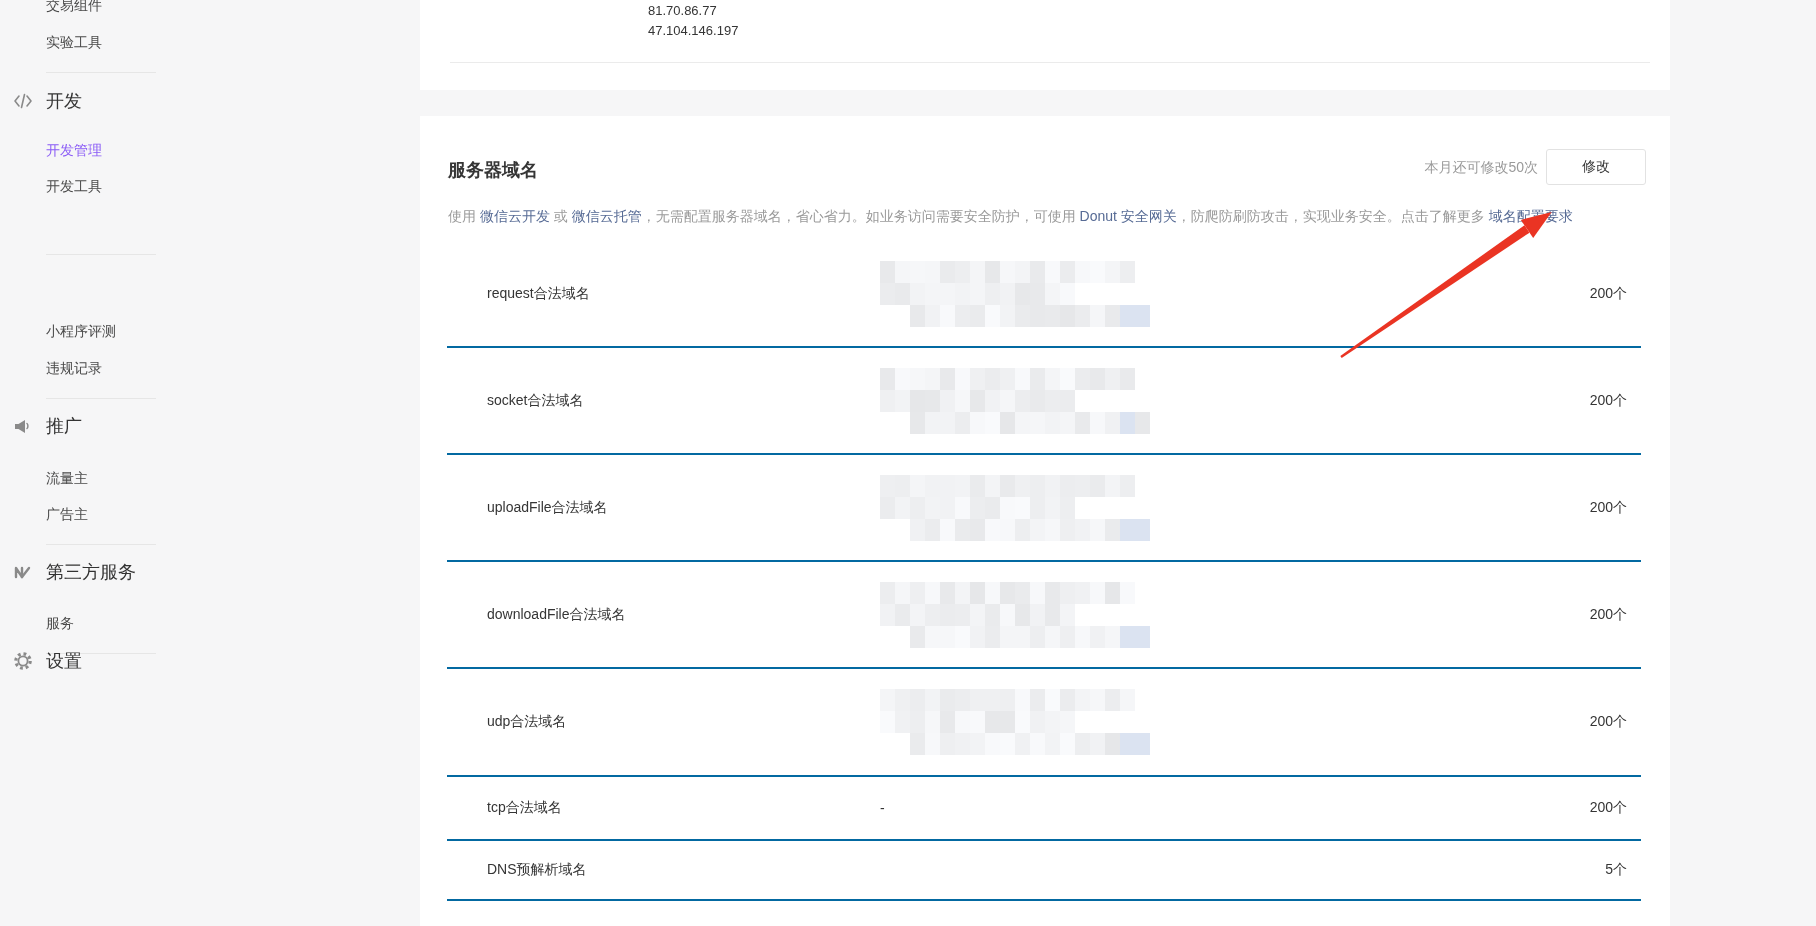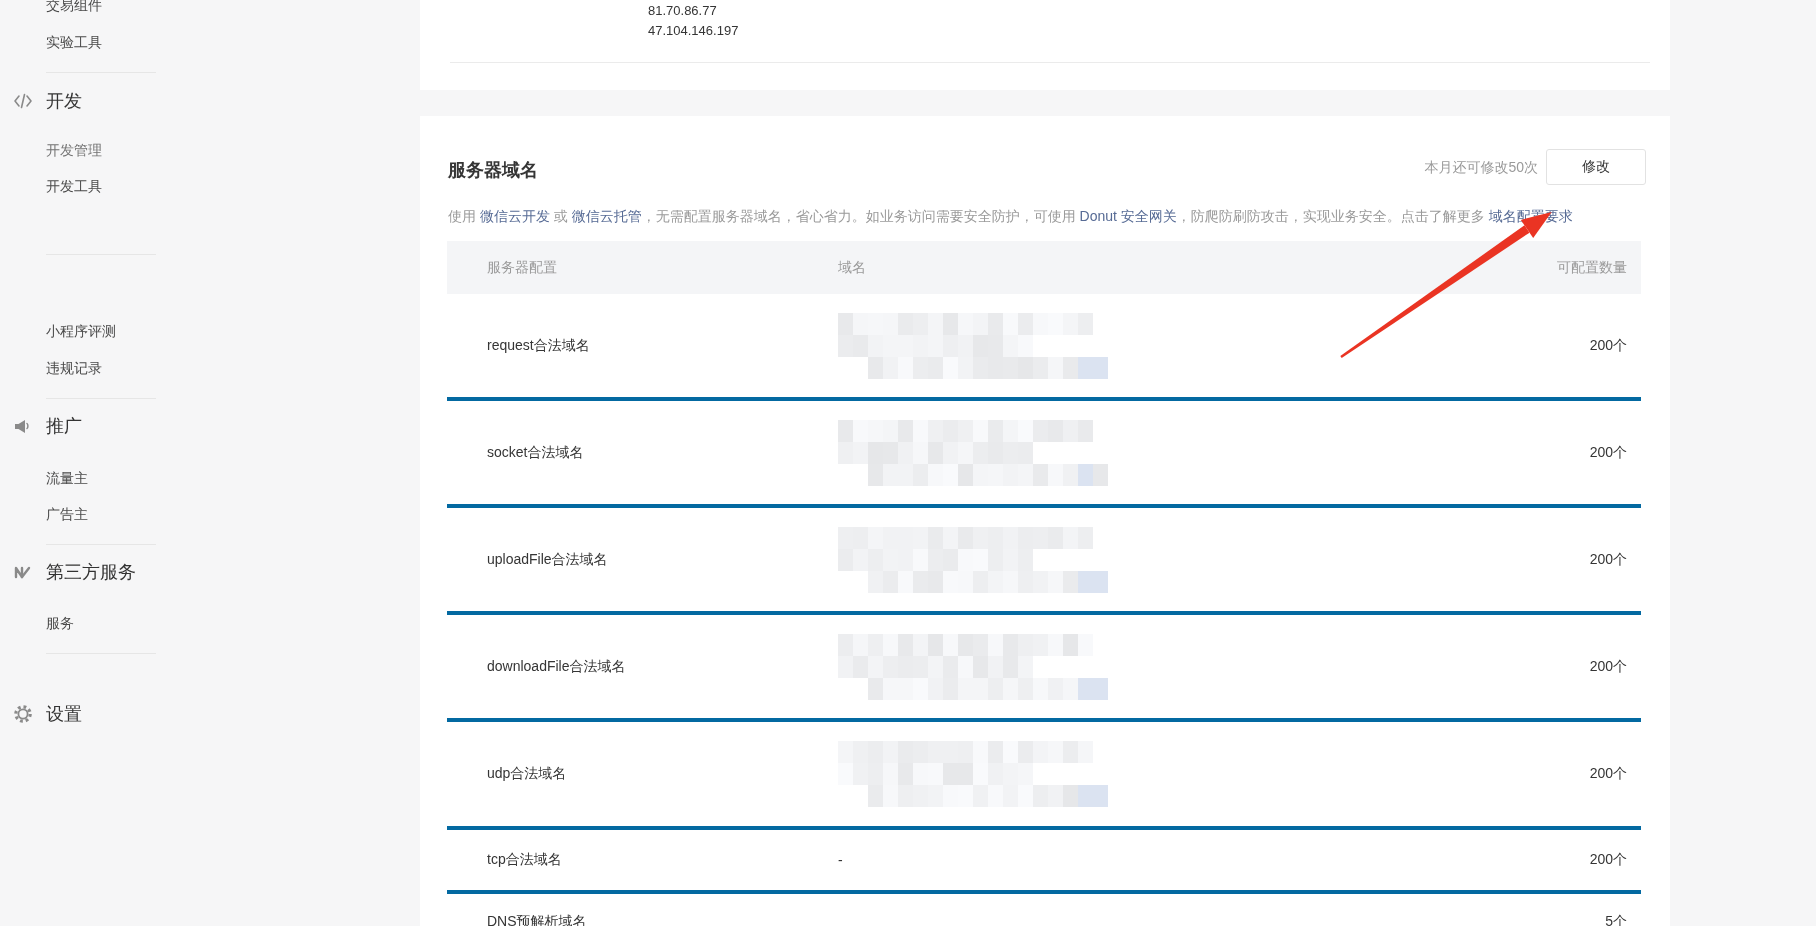--- a/index.html
+++ b/index.html
@@ -5,21 +5,21 @@
   * { margin:0; padding:0; box-sizing:border-box; }
   html,body { width:1816px; height:926px; overflow:hidden;
     font-family:"Liberation Sans","DejaVu Sans",sans-serif;
     background:#f6f6f7; color:#353535; }
 
   
   .sidebar { position:absolute; left:0; top:0; width:300px; height:926px; }
   .side-row { position:absolute; left:0; width:100%; height:24px; display:flex; align-items:center; cursor:pointer; }
   .side-row .lbl { position:absolute; left:46px; font-size:14px; color:#4a4a4a; white-space:nowrap; }
   .side-row.group .lbl { font-size:18px; color:#333; }
-  .side-row.active .lbl { color:#737373; }
+  .side-row.active .lbl { color:#8b5cf6; }
   .side-icon { position:absolute; left:12px; width:22px; height:22px; color:#8a8a8a; }
   .side-div { position:absolute; left:46px; width:110px; height:1px; background:#e6e6e6; }
 
   
   .card { position:absolute; left:420px; width:1250px; background:#fff; }
   .card-top { top:0; height:90px; }
   .ip-line { position:absolute; left:228px; font-size:13px; color:#353535; line-height:18px; }
   .card-top .inner-div { position:absolute; left:30px; width:1200px; top:62px; height:1px; background:#ebebeb; }
 
   .card-main { top:116px; height:810px; overflow:hidden; }
@@ -28,21 +28,21 @@
   .modify-btn { position:absolute; right:24px; top:33px; width:100px; height:36px; background:#fff;
     border:1px solid #e2e2e2; border-radius:3px; font-size:14px; color:#353535; cursor:pointer;
     font-family:inherit; }
   .desc { position:absolute; left:28px; top:92px; font-size:14px; color:#9a9a9a; white-space:nowrap; }
   .desc a { color:#576b95; text-decoration:none; cursor:pointer; }
 
   
   .dom-table { position:absolute; left:27px; top:125px; width:1194px; }
   .t-header { height:53px; background:#f4f5f7; display:flex; align-items:center; font-size:14px; color:#9a9a9a; }
   .t-row { position:relative; display:flex; align-items:center; font-size:14px; color:#353535;
-    border-bottom:4px solid #0369a1; }
+    border-bottom:2px solid #0369a1;gap:42px; }
   .c1 { width:391px; padding-left:40px; }
   .c2 { flex:1; }
   .c3 { width:180px; text-align:right; padding-right:14px; }
 
   
   .mosaic { width:270px; }
   .mz-line { display:flex; height:22px; }
   .mz-cell { width:15px; height:22px; flex:none; }
 
   
@@ -112,21 +112,21 @@
           <path d="M10 16l7-9"></path>
       </svg>
     </span>
     <span class="lbl">第三方服务</span>
   </div>
   <div class="side-row" style="top:612px">
     <span class="lbl">服务</span>
   </div>
   <div class="side-div" style="top:653px"></div>
 
-  <div class="side-row group" style="top:702px">
+  <div class="side-row group" style="top:649px">
     <span class="side-icon">
       <svg viewBox="0 0 22 22" width="22" height="22" fill="none" stroke="currentColor">
         <circle cx="11" cy="11" r="7.2" stroke-width="3.2" stroke-dasharray="2.8 2.9"></circle>
         <circle cx="11" cy="11" r="4.6" stroke-width="1.8"></circle>
       </svg>
     </span>
     <span class="lbl">设置</span>
   </div>
 </nav>
 
@@ -137,25 +137,20 @@
 </section>
 
 <section class="card card-main">
   <h2 class="panel-title">服务器域名</h2>
   <span class="quota-note">本月还可修改50次</span>
   <button class="modify-btn">修改</button>
 
   <div class="desc"><span>使用 </span><a>微信云开发</a><span> 或 </span><a>微信云托管</a><span>，无需配置服务器域名，省心省力。如业务访问需要安全防护，可使用 </span><a>Donut 安全网关</a><span>，防爬防刷防攻击，实现业务安全。点击了解更多 </span><a>域名配置要求</a></div>
 
   <div class="dom-table">
-    <div class="t-header">
-      <div class="c1">服务器配置</div>
-      <div class="c2">域名</div>
-      <div class="c3">可配置数量</div>
-    </div>
 
     <div class="t-row" style="height:107px">
       <div class="c1">request合法域名</div>
       <div class="c2">
           <div class="mosaic">
             <div class="mz-line">
               <span class="mz-cell" style="background: rgb(232, 233, 235);"></span>
               <span class="mz-cell" style="background: rgb(245, 246, 248);"></span>
               <span class="mz-cell" style="background: rgb(246, 247, 249);"></span>
               <span class="mz-cell" style="background: rgb(245, 246, 248);"></span>

